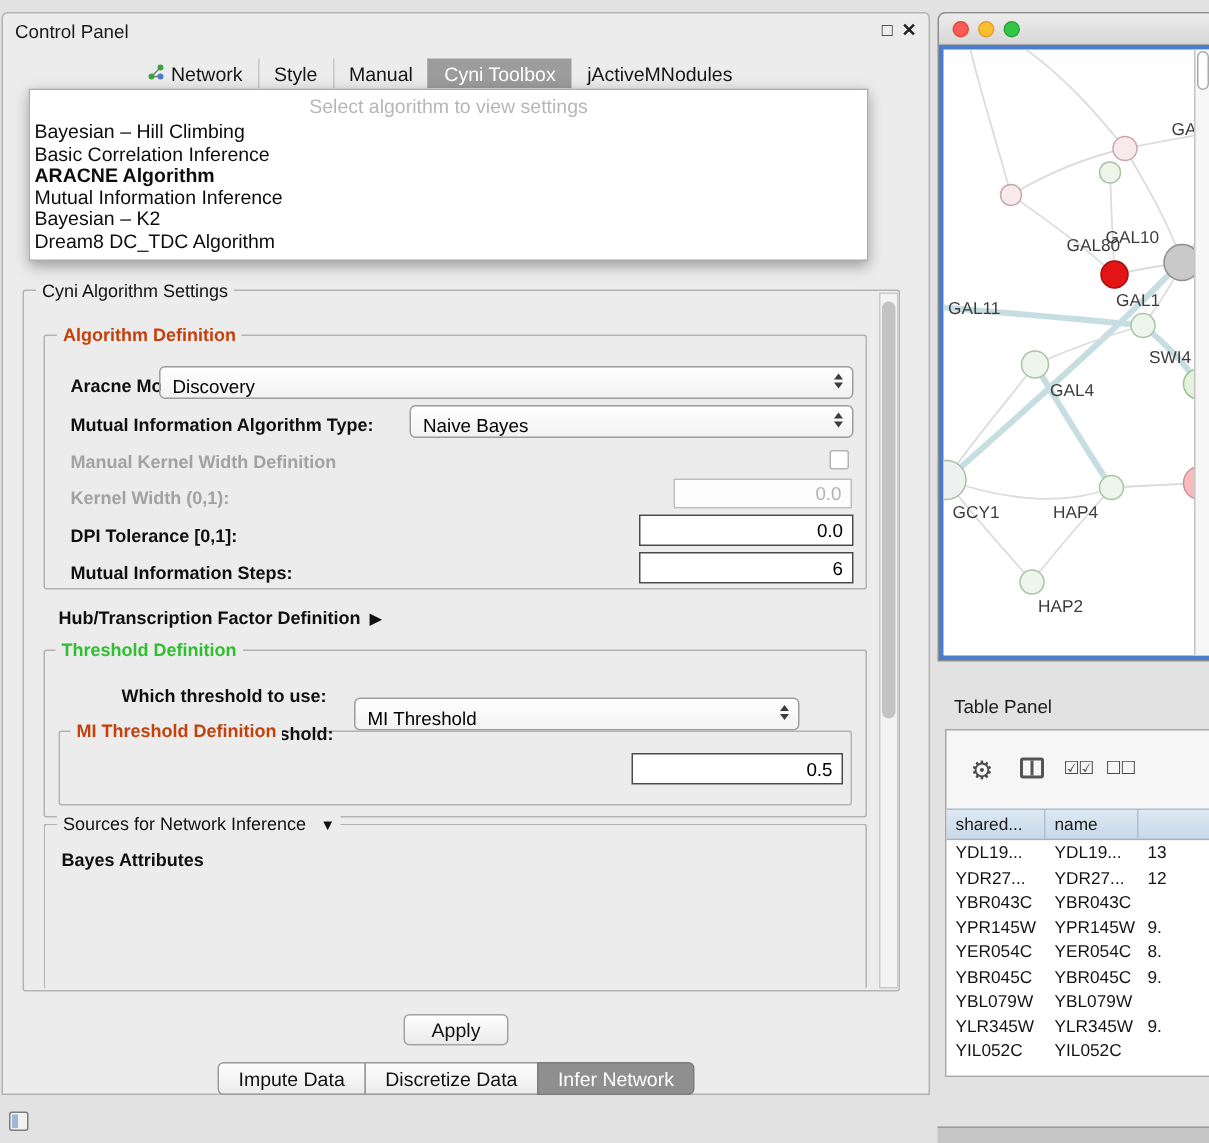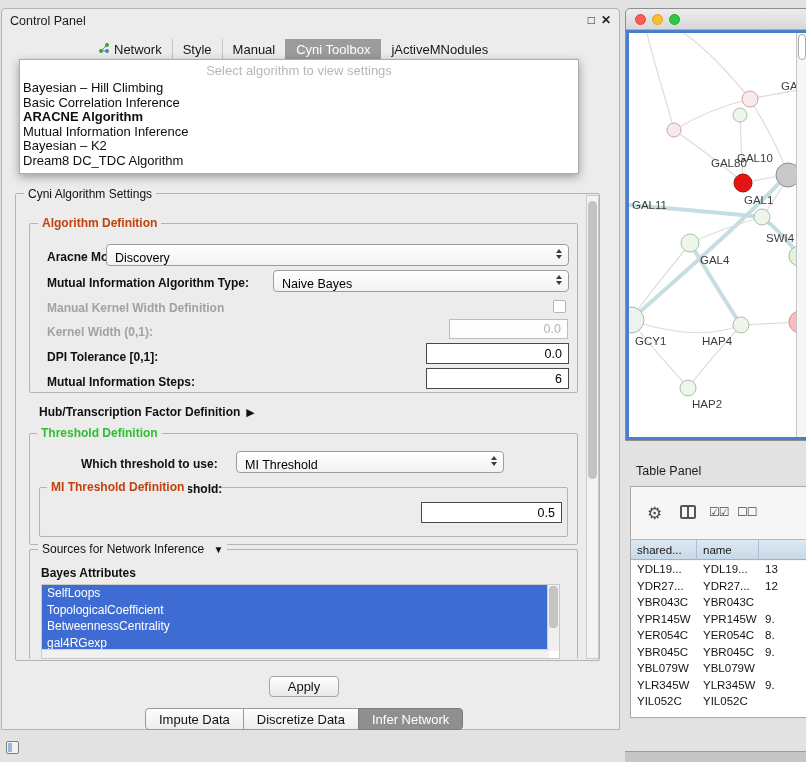--- a/index.html
+++ b/index.html
@@ -195,21 +195,21 @@
 
   <div style="position:absolute;left:37px;top:396px;display:flex;align-items:center">
     <span class="flabel" style="position:static">Hub/Transcription Factor Definition</span>
     <span class="expander-arrow">▶</span>
   </div>
 
   <div class="tgroup" style="left:27px;top:424px;width:549px;height:112px"></div>
   <span class="tlabel green" style="left:35px;top:417px">Threshold Definition</span>
 
   <span class="flabel" style="left:79px;top:448px">Which threshold to use:</span>
-  <div class="combo" style="left:234px;top:442px;width:268px">
+  <div class="combo" style="left:234px;top:456px;width:297px">
     <span>MI Threshold</span>
     <span class="arrows">
         <span class="arr-up"></span>
         <span class="arr-dn"></span>
       </span>
   </div>
 
   <div class="tgroup" style="left:37px;top:478px;width:529px;height:50px"></div>
   <span class="tlabel blue" style="left:45px;top:471px">MI Threshold Definition</span>
 
@@ -219,32 +219,20 @@
   </div>
 
   <div class="tgroup" style="left:27px;top:540px;width:549px;height:110px;border-bottom:none"></div>
   <span class="tlabel" style="left:36px;top:533px">
     <span>Sources for Network Inference</span>
     <span class="expander-arrow" style="font-size:10px">▼</span>
   </span>
 
   <span class="flabel" style="left:39px;top:557px">Bayes Attributes</span>
 
-  <div id="attr-list">
-    <div id="attr-items">
-        <div class="attr-item">SelfLoops</div>
-        <div class="attr-item">TopologicalCoefficient</div>
-        <div class="attr-item">BetweennessCentrality</div>
-        <div class="attr-item">gal4RGexp</div>
-      </div>
-    <div id="attr-vscroll">
-        <div id="attr-vthumb"></div>
-      </div>
-    <div id="attr-hscroll"></div>
-  </div>
 
   <div id="apply">Apply</div>
 
   <div id="segrow">
     <div class="seg">Impute Data</div>
     <div class="seg">Discretize Data</div>
     <div class="seg active">Infer Network</div>
   </div>
 </div>
 

